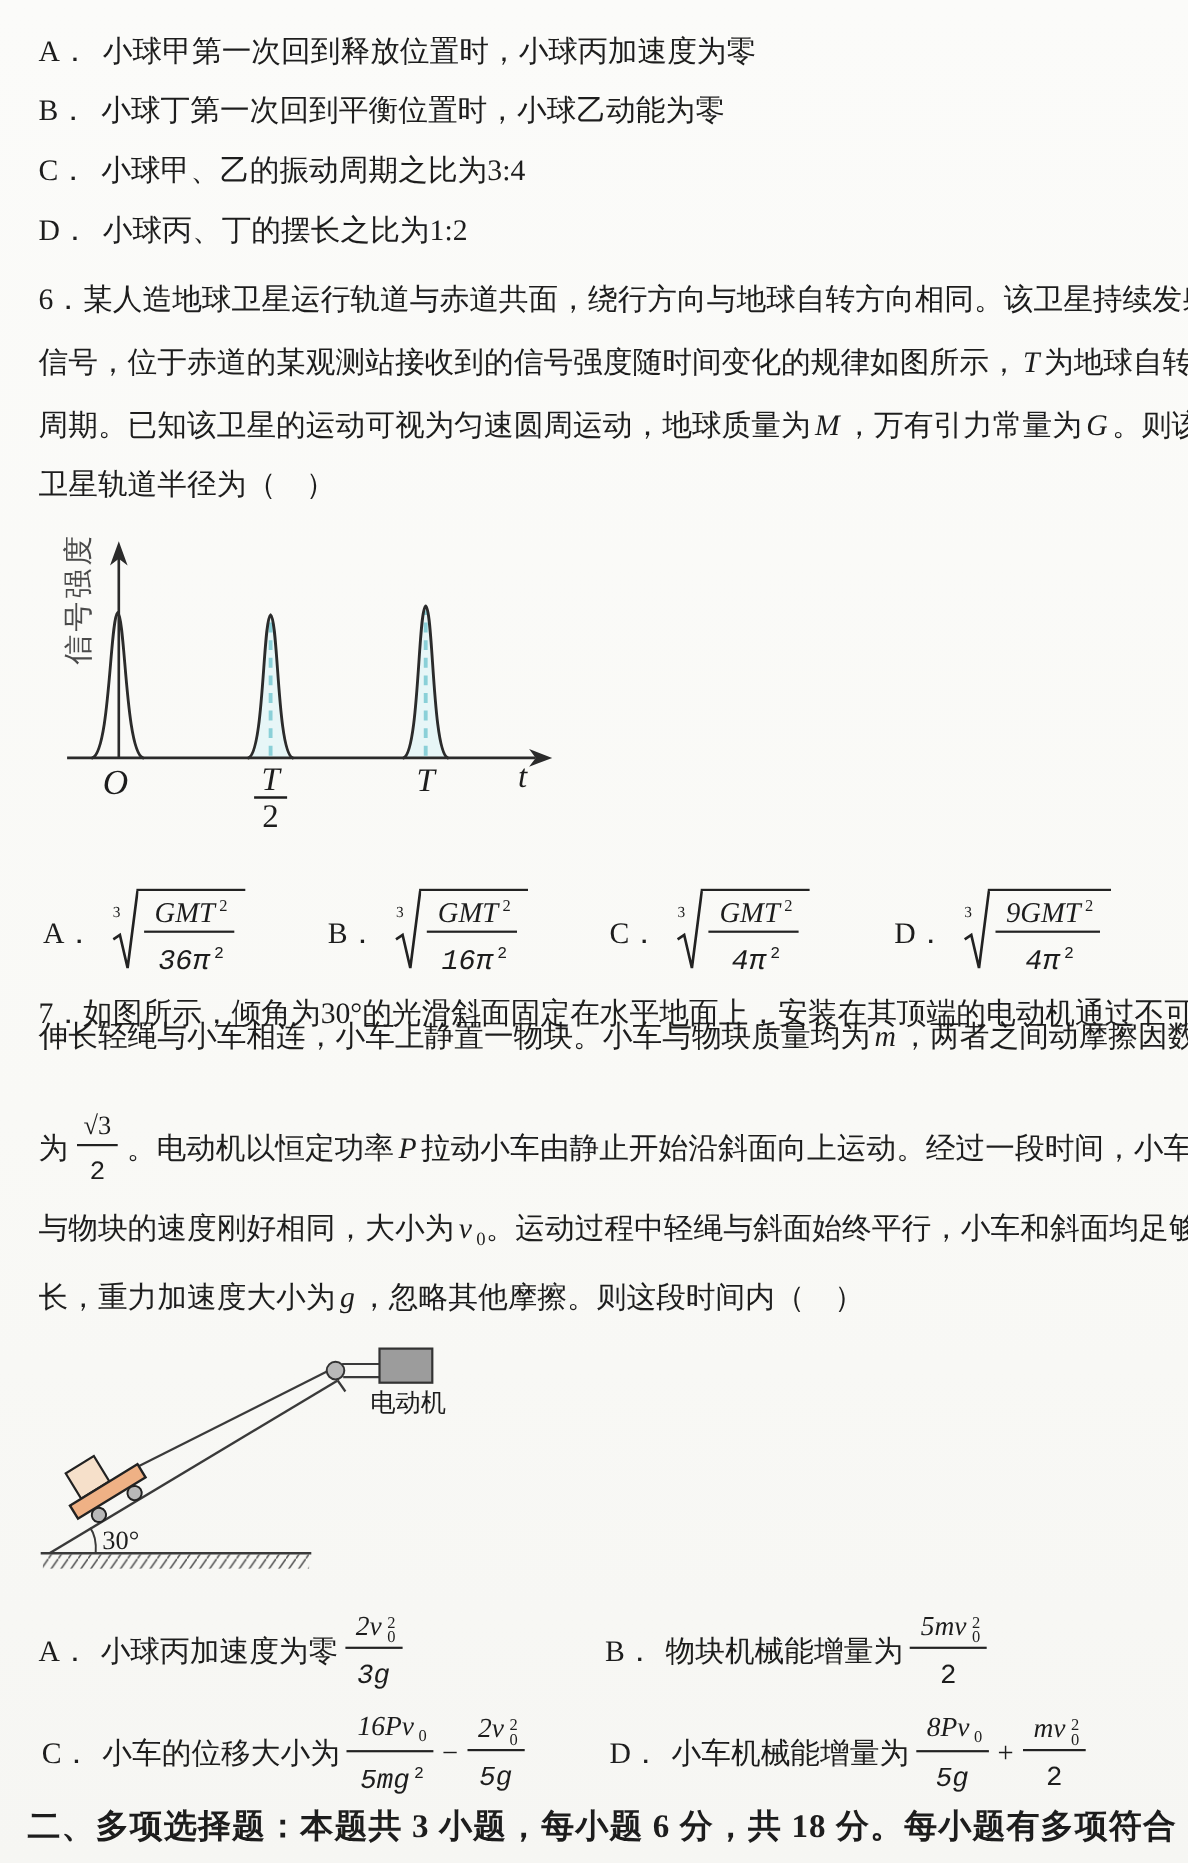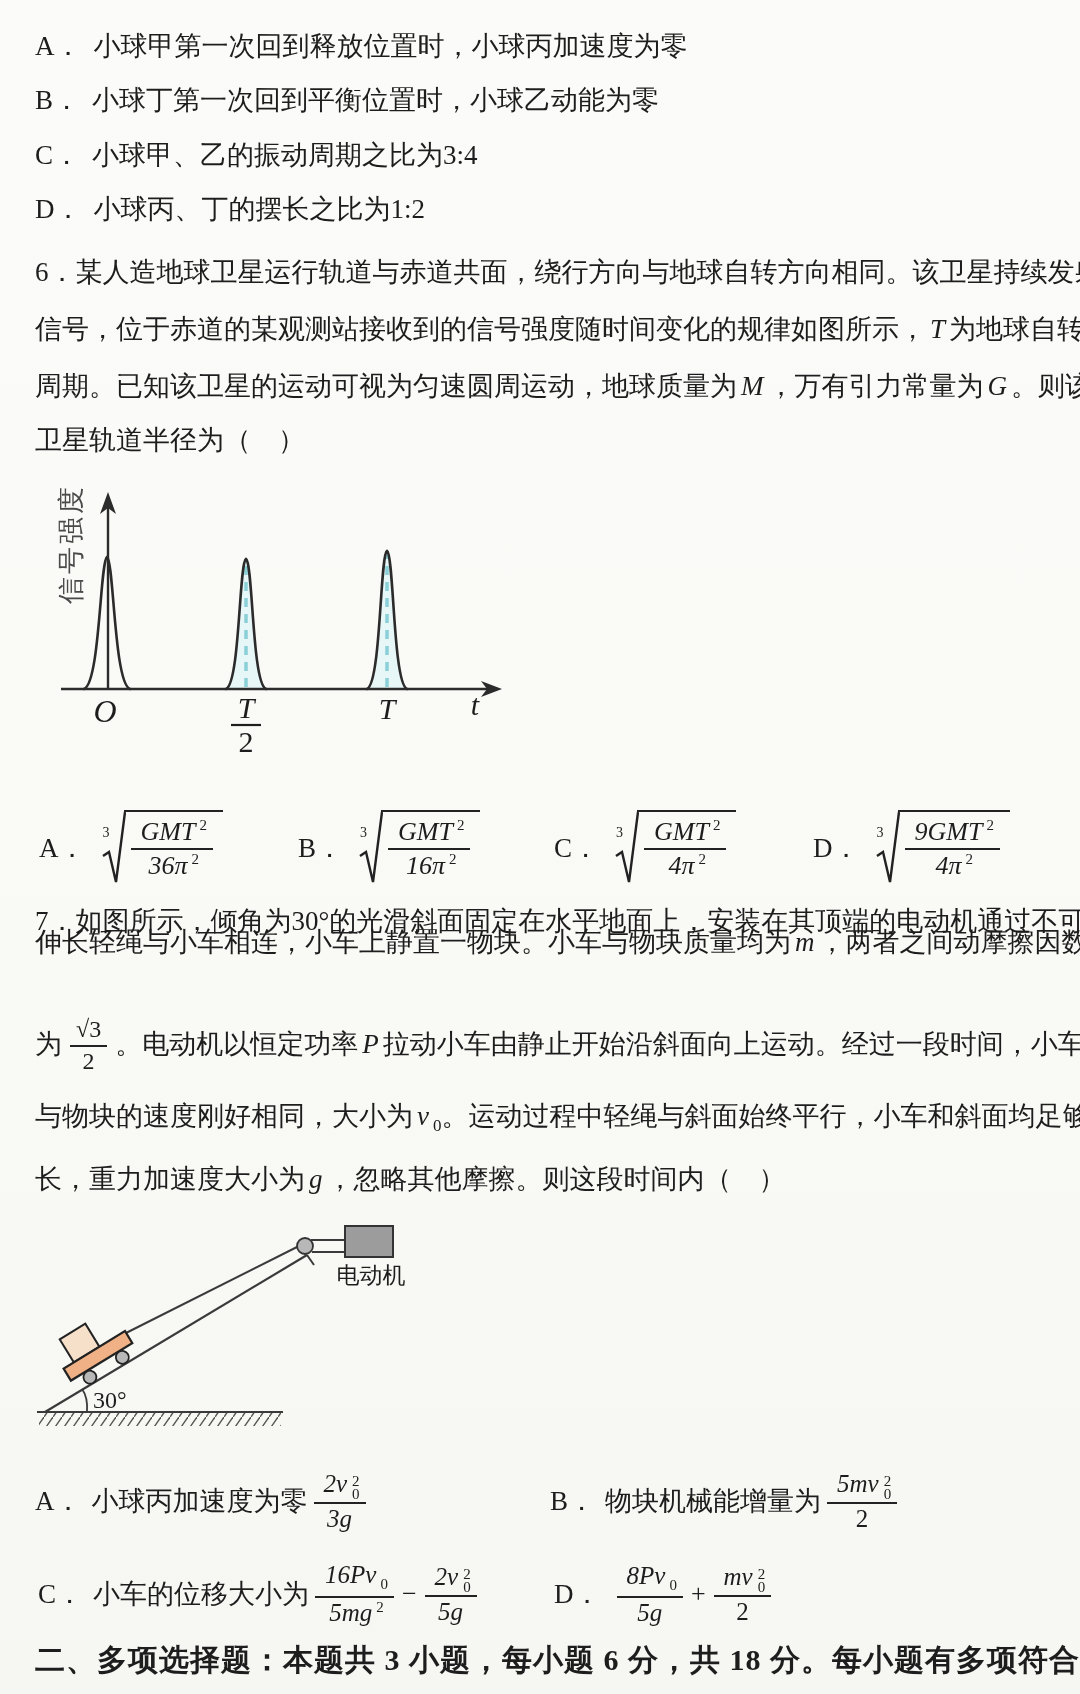--- a/index.html
+++ b/index.html
@@ -17,39 +17,39 @@
     position:absolute;left:35px;width:1020px;
     font-size:27px;line-height:1.25;white-space:nowrap;
   }
   .lbl{margin-right:12px;}
   .vr{font-style:italic;margin:0 4px;}
   .vr sub, sub.vsub{font-size:17px;}
   sup.fsup,sub.fsub{font-size:15px;}
   
   .frac{display:inline-flex;flex-direction:column;align-items:center;vertical-align:middle;margin:4px 6px;line-height:1.05;}
   .frac .num{display:inline-block;border-bottom:2.2px solid #222;padding:1px 6px 3px;text-align:center;}
-  .frac .den{display:inline-block;padding-top:2px;text-align:center;}
+  .frac .den{display:inline-block;padding-top:12px;text-align:center;font-family:Liberation Mono, monospace;}
   .frac.inline{font-size:24px;margin:0 8px;}
   
   .ss{display:inline-flex;flex-direction:column;align-items:flex-start;font-size:15px;line-height:13px;margin-left:1px;vertical-align:middle;transform:translateY(2px);}
   
   .croot{display:inline-flex;align-items:flex-start;position:relative;margin-left:8px;}
   .ridx{position:absolute;left:1px;top:15px;font-size:14px;font-style:normal;}
   .radsvg{width:24px;height:76px;flex:none;margin-top:0;}
   .rbody{border-top:2.4px solid #222;padding:5px 10px 0 7px;margin-left:-2px;}
   .rbody .frac{margin:0;font-size:26px;}
   
   .fopt{position:absolute;display:flex;align-items:center;font-size:27px;height:112px;}
   .fopt .flbl{margin-right:8px;}
   .fopt7{position:absolute;display:flex;align-items:center;font-size:27px;height:92px;}
   .fopt7 .flbl{margin-right:10px;}
   .fopt7 .frac{font-size:25px;}
   .op{font-size:26px;margin:0 2px;}
   .flexline{display:flex;align-items:center;}
-  .sec2{position:absolute;left:35px;width:1020px;font-size:30px;font-weight:700;white-space:nowrap;letter-spacing:1px;}
+  .sec2{position:absolute;left:25px;width:1020px;font-size:30px;font-weight:700;white-space:nowrap;letter-spacing:1px;}
   svg text{font-family:"Liberation Serif","DejaVu Serif",serif;}
 </style>
 </head>
 <body>
 
 <div class="page">
 
   <div class="line" style="top:84px"><span class="lbl">B．</span><span>小球丁第一次回到平衡位置时，小球乙动能为零</span></div>
   <div class="line" style="top:30px"><span class="lbl">A．</span><span>小球甲第一次回到释放位置时，小球丙加速度为零</span></div>
   <div class="line" style="top:139px"><span class="lbl">C．</span><span>小球甲、乙的振动周期之比为</span><span>3:4</span></div>
@@ -222,20 +222,21 @@
     <span class="frac">
         <span class="num"><span class="vr">2v</span><span class="ss">
             <span>2</span>
             <span>0</span>
           </span></span>
         <span class="den"><span class="vr">5g</span></span>
       </span>
   </div>
   <div class="fopt7" style="left:554px;top:1548px">
     <span class="flbl">D．</span>
+    <span class="otext">小车机械能增量为</span>
     <span class="frac">
         <span class="num"><span class="vr">8Pv</span><sub class="fsub">0</sub></span>
         <span class="den"><span class="vr">5g</span></span>
       </span>
     <span class="op">+</span>
     <span class="frac">
         <span class="num"><span class="vr">mv</span><span class="ss">
             <span>2</span>
             <span>0</span>
           </span></span>

